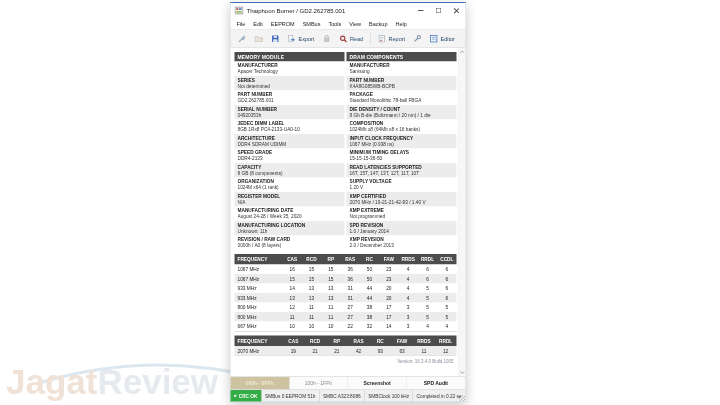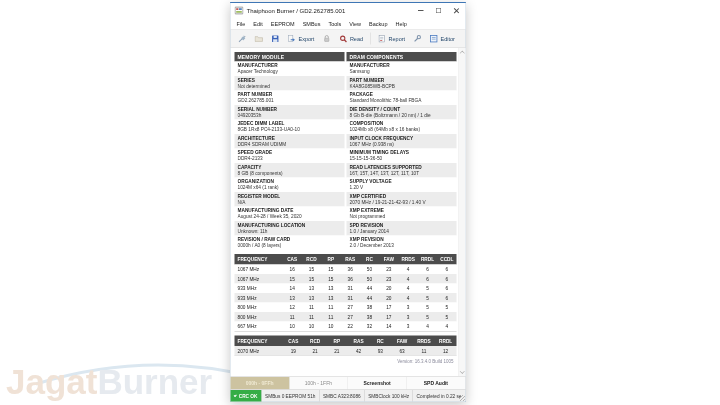--- a/index.html
+++ b/index.html
@@ -95,21 +95,21 @@
 </style>
 </head>
 <body>
 
 <div id="stage">
 
   <svg id="wm-arc" width="260" height="46">
     <path d="M8 42 Q130 4 252 42" stroke="#dbe7f0" stroke-width="3" fill="none"></path>
   </svg>
   <div id="watermark">
-    <span class="wm1">Jagat</span><span class="wm2">Burner</span>
+    <span class="wm1">Jagat</span><span class="wm2">Review</span>
   </div>
 
   <div id="win">
 
     <div class="titlebar">
       <span class="app-ic">
         <svg viewBox="0 0 16 16">
             <rect x="1" y="2" width="14" height="12" rx="1" fill="#fff" stroke="#555"></rect>
             <rect x="3" y="4" width="4" height="3" fill="#c0504d"></rect>
             <rect x="8" y="4" width="5" height="3" fill="#4f81bd"></rect>

